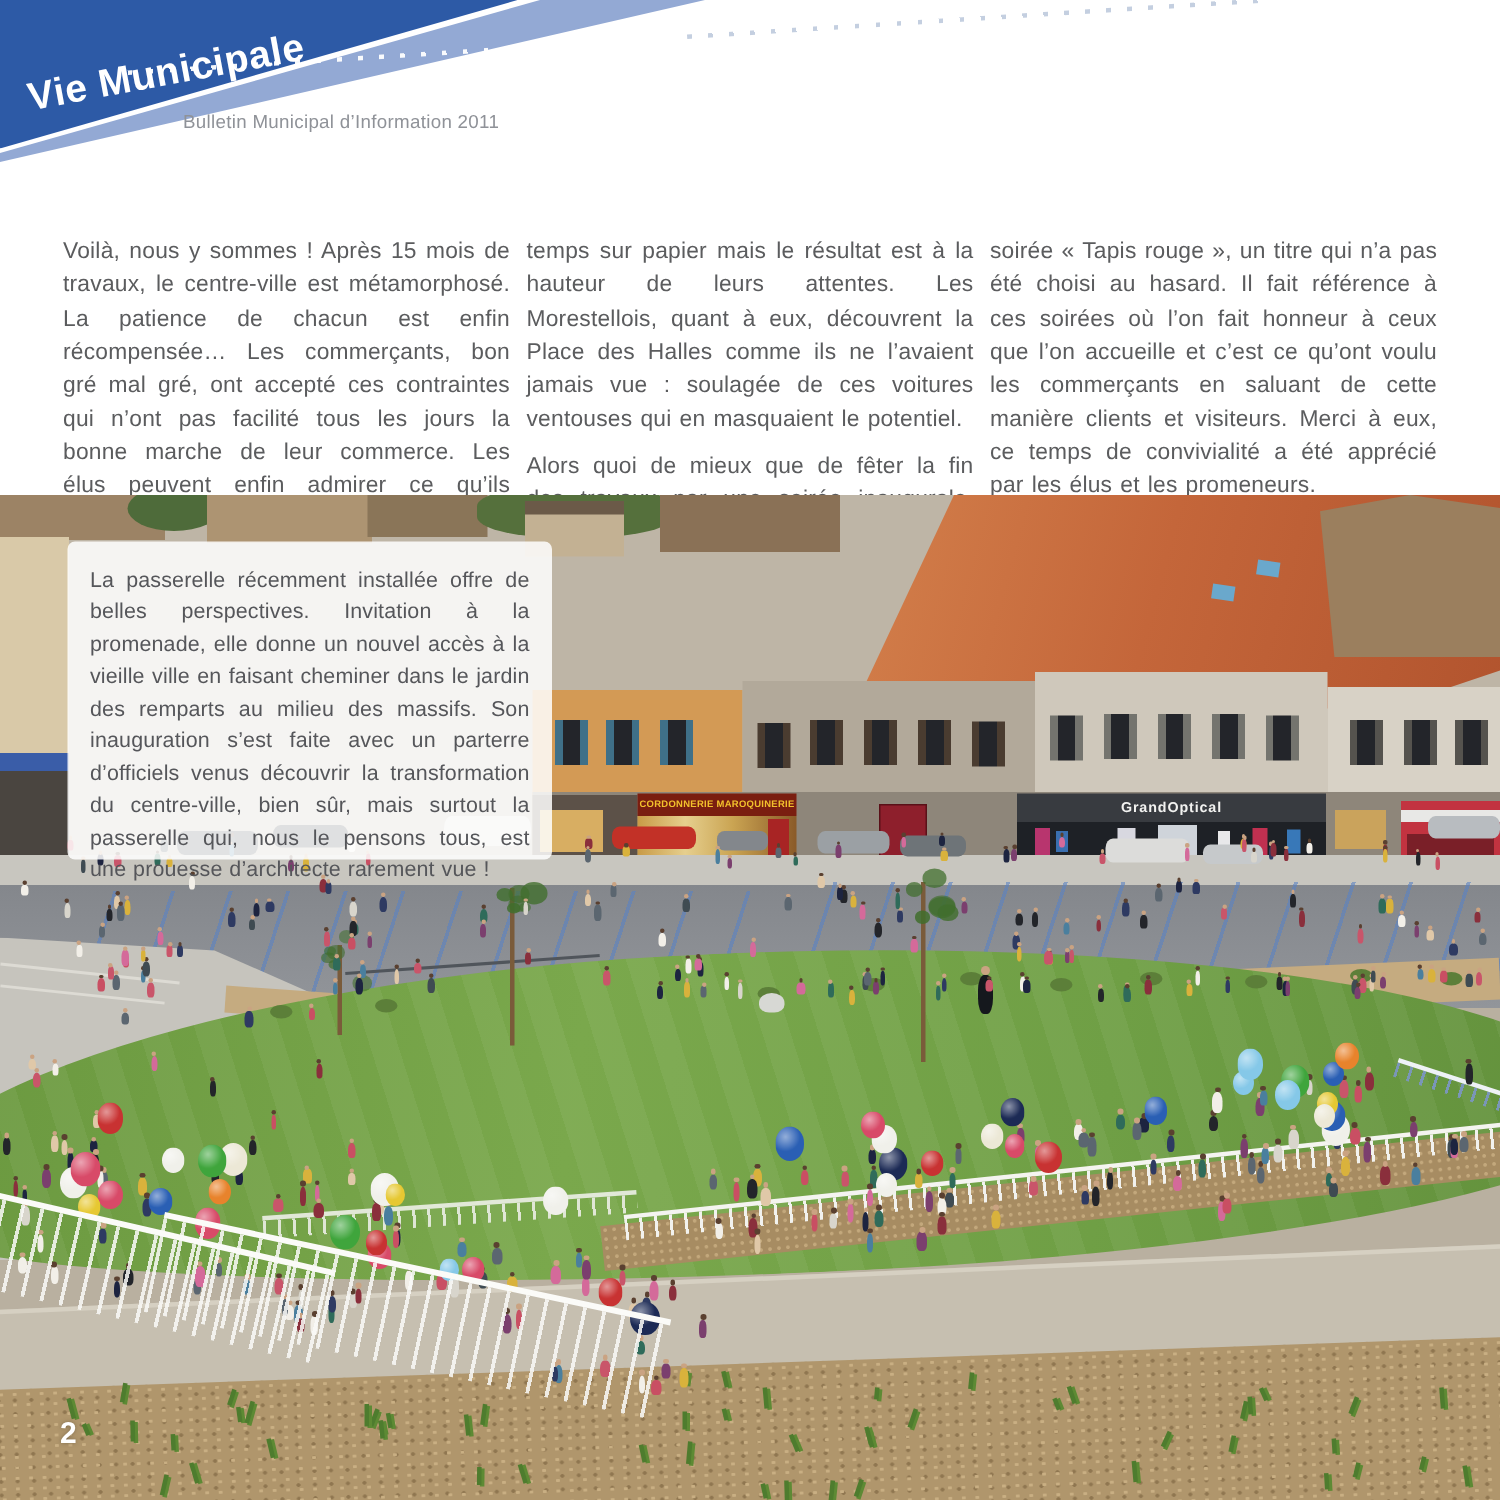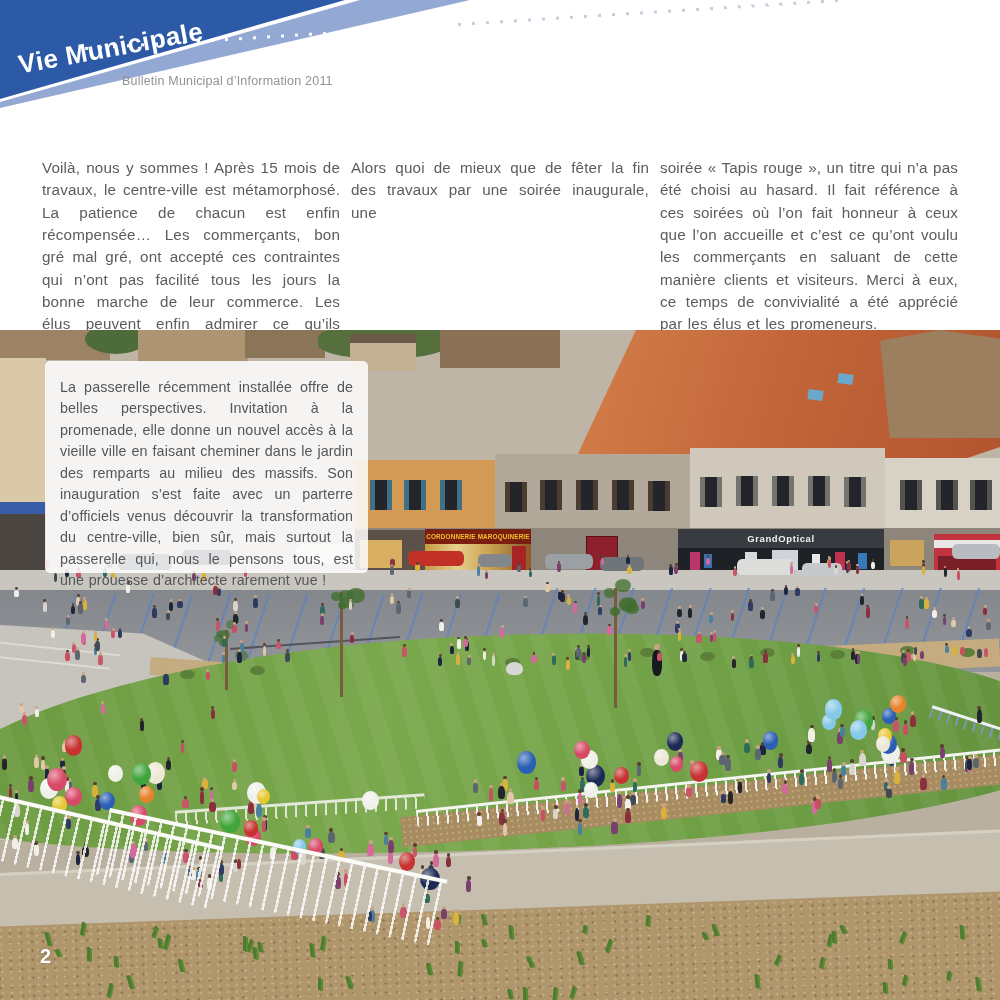--- a/index.html
+++ b/index.html
@@ -64,20 +64,21 @@
     <div class="dotline dl2"></div>
     <div class="section-label">Vie Municipale</div>
     <div class="bulletin">Bulletin Municipal d’Information 2011</div>
   </div>
 
   <div id="cols">
     <div>
       <p>Voilà, nous y sommes ! Après 15 mois de travaux, le centre-ville est métamorphosé. La patience de chacun est enfin récompensée… Les commerçants, bon gré mal gré, ont accepté ces contraintes qui n’ont pas facilité tous les jours la bonne marche de leur commerce. Les élus peuvent enfin admirer ce qu’ils voyaient depuis si long-</p>
     </div>
     <div>
+      <p>temps sur papier mais le résultat est à la hauteur de leurs attentes. Les Morestellois, quant à eux, découvrent la Place des Halles comme ils ne l’avaient jamais vue : soulagée de ces voitures ventouses qui en masquaient le potentiel.</p>
       <p>Alors quoi de mieux que de fêter la fin des travaux par une soirée inaugurale, une</p>
     </div>
     <div>
       <p>soirée « Tapis rouge », un titre qui n’a pas été choisi au hasard. Il fait référence à ces soirées où l’on fait honneur à ceux que l’on accueille et c’est ce qu’ont voulu les commerçants en saluant de cette manière clients et visiteurs. Merci à eux, ce temps de convivialité a été apprécié par les élus et les promeneurs.</p>
     </div>
   </div>
 
   <div id="photo">
 
     <div class="abs" style="left:0;top:0;width:1000px;height:246px;background:#beb5a6;"></div>

